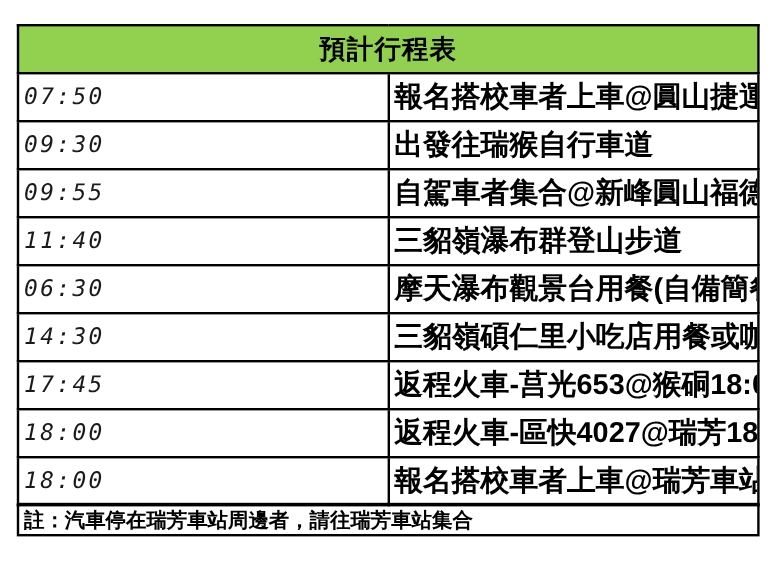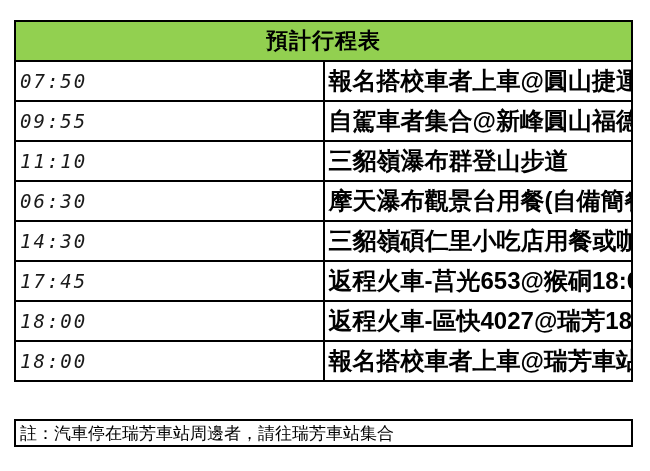--- a/index.html
+++ b/index.html
@@ -60,44 +60,49 @@
     left: 14px;
     top: 419px;
     width: 611px;
     height: 24px;
     border: 2px solid #000000;
     font-size: 17px;
     color: #000000;
     display: flex;
     align-items: center;
     padding-left: 4px;
+    font-weight: bold;
   }
 </style>
 </head>
 <body>
 
 <div class="canvas">
 
   <table class="schedule">
     <thead>
       <tr>
         <th colspan="2" class="title" style="background: rgb(146, 208, 80);">預計行程表</th>
       </tr>
     </thead>
     <tbody id="schedule-body">
         <tr>
           <td class="time-cell">07:50</td>
           <td class="activity-cell">報名搭校車者上車@圓山捷運站</td>
         </tr>
         <tr>
+          <td class="time-cell">09:30</td>
+          <td class="activity-cell">出發往瑞猴自行車道</td>
+        </tr>
+        <tr>
           <td class="time-cell">09:55</td>
           <td class="activity-cell">自駕車者集合@新峰圓山福德宮</td>
         </tr>
         <tr>
-          <td class="time-cell">11:10</td>
+          <td class="time-cell">11:40</td>
           <td class="activity-cell">三貂嶺瀑布群登山步道</td>
         </tr>
         <tr>
           <td class="time-cell">06:30</td>
           <td class="activity-cell">摩天瀑布觀景台用餐(自備簡餐)</td>
         </tr>
         <tr>
           <td class="time-cell">14:30</td>
           <td class="activity-cell">三貂嶺碩仁里小吃店用餐或咖啡(自費)</td>
         </tr>

